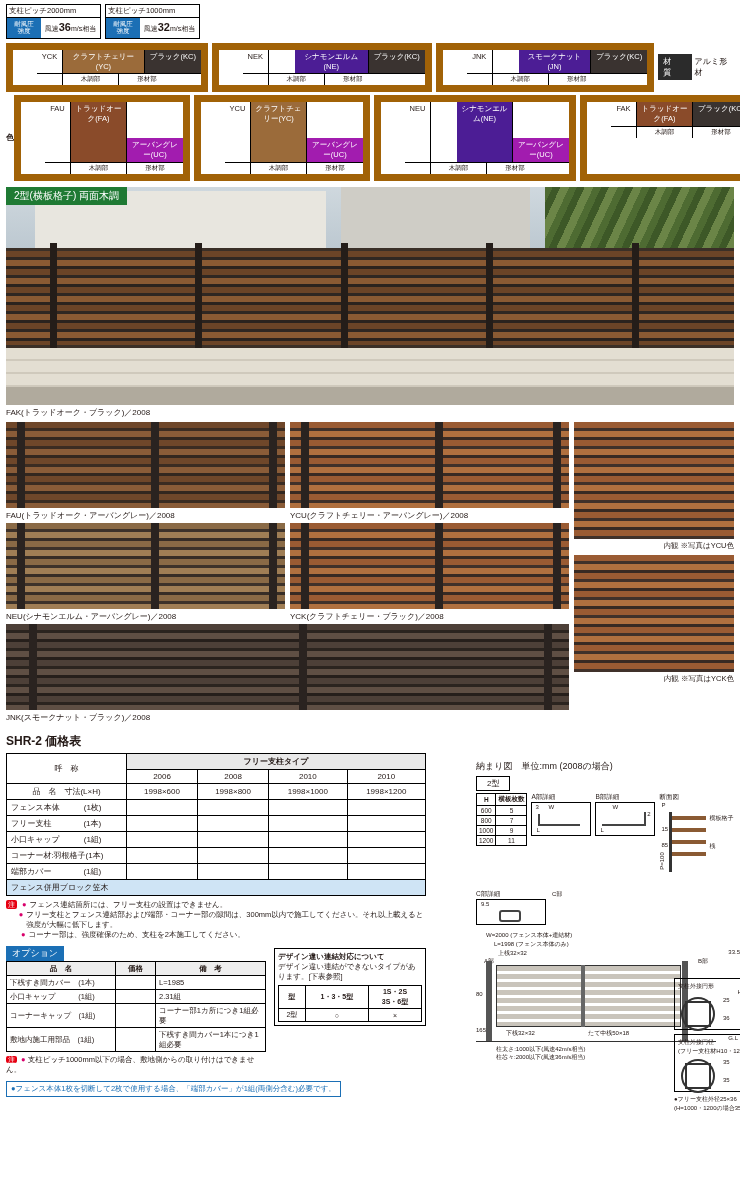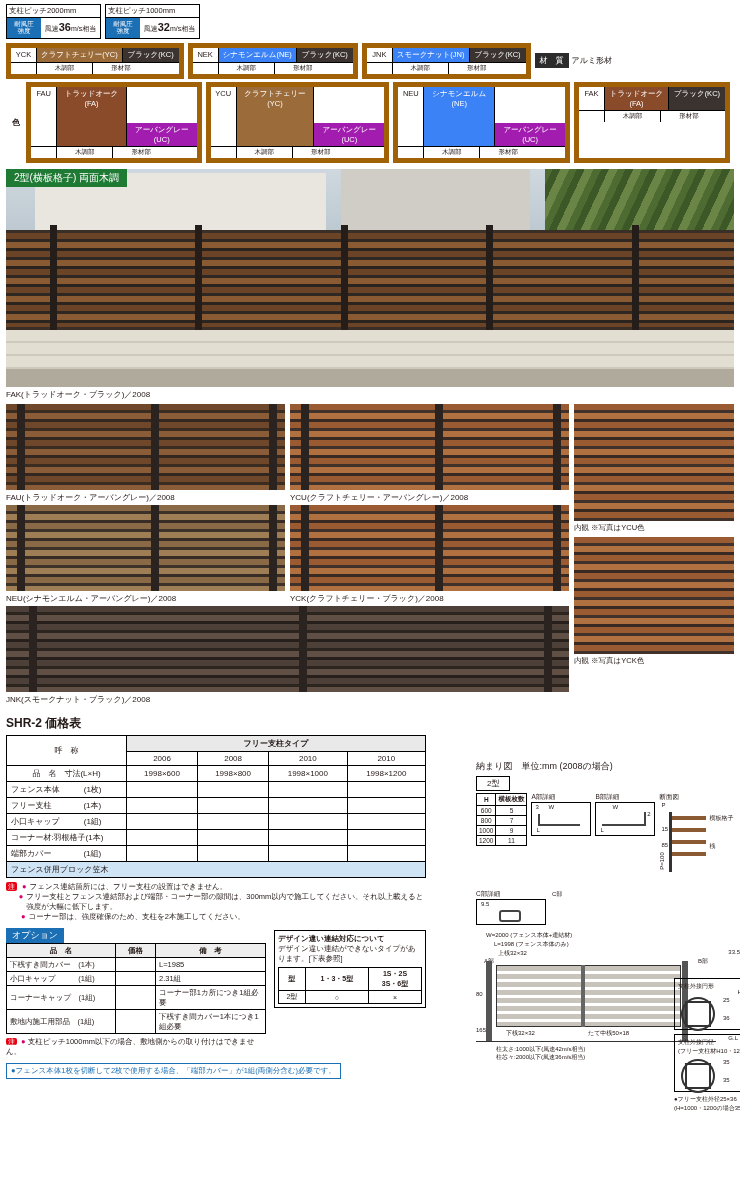--- a/index.html
+++ b/index.html
@@ -29,31 +29,31 @@
   .wind-val { flex: 1; text-align: center; font-size: 7px; padding: 3px 1px; }
   .wind-val b { font-size: 11px; }
 
   
   .legend { padding: 4px 6px 0 6px; }
   .legend-row { display: flex; align-items: stretch; margin-bottom: 3px; }
   .legend-key {
     width: 22px; font-size: 8px; display: flex; align-items: center;
     justify-content: center; font-weight: bold;
   }
-  .code-group { border: 5px solid #a16207; margin-right: 4px; }
+  .code-group { border: 7px solid #a16207; margin-right: 4px; padding-left: 24px; }
   .code-top { display: flex; }
   .code-cell {
     border-right: 1px solid #000; padding: 2px 4px; font-size: 7.5px;
     text-align: center; min-width: 56px;
   }
   .code-cell:last-child { border-right: none; }
   .code-cell.dark { background: #3a3330; color: #fff; }
   .code-cell.wood1 { background: #8a4b2a; color: #fff; }
   .code-cell.wood2 { background: #9b6b3a; color: #fff; }
-  .code-cell.wood3 { background: #3b82f6; color: #fff; }
+  .code-cell.wood3 { background: #4c1d95; color: #fff; margin-left: 26px; }
   .code-cell.gray { background: #a21caf; color: #fff; margin-top: 36px; }
   .code-bot { display: flex; border-top: 1px solid #000; }
   .code-sub {
     border-right: 1px solid #000; padding: 1px 4px; font-size: 6.5px;
     text-align: center; min-width: 56px; background: #fff;
   }
   .code-sub:last-child { border-right: none; }
   .mat-label { font-size: 8px; display: flex; align-items: center; gap: 3px; }
   .mat-chip { background: #2b2b2b; color:#fff; padding: 2px 5px; font-size: 8px; }
 
@@ -87,21 +87,21 @@
 
   .cap { font-size: 8px; margin: 2px 0 0 0; }
 
   
   .samples { display: flex; gap: 5px; margin: 4px 6px 0 6px; }
   .sample-col { flex: 1; }
   .sample-row { display: flex; gap: 5px; margin-bottom: 2px; }
   .sample { flex: 1; }
   .sw { height: 86px; position: relative; overflow: hidden; border: 0; }
   .sw .post { position: absolute; top: 0; bottom: 0; width: 8px; background: #2a2320; }
-  .right-col { width: 160px; }
+  .right-col { width: 160px; text-align: right; }
   .right-img { height: 117px; position: relative; overflow: hidden; }
   .right-cap { font-size: 7.5px; margin: 2px 0 4px 0; }
 
   
   .wood-trad { background: repeating-linear-gradient(#6f472a 0 6px, #3b2c22 6px 9px, #8a5c38 9px 15px, #33271f 15px 18px); }
   .wood-cherry { background: repeating-linear-gradient(#9a5b33 0 6px, #40312a 6px 9px, #b0703f 9px 15px, #382a23 15px 18px); }
   .wood-cinnamon { background: repeating-linear-gradient(#8a6a46 0 6px, #3d322a 6px 9px, #a07e55 9px 15px, #372d26 15px 18px); }
   .wood-smoke { background: repeating-linear-gradient(#4d4038 0 6px, #2b241f 6px 9px, #5f4f44 9px 15px, #261f1b 15px 18px); }
 
   

